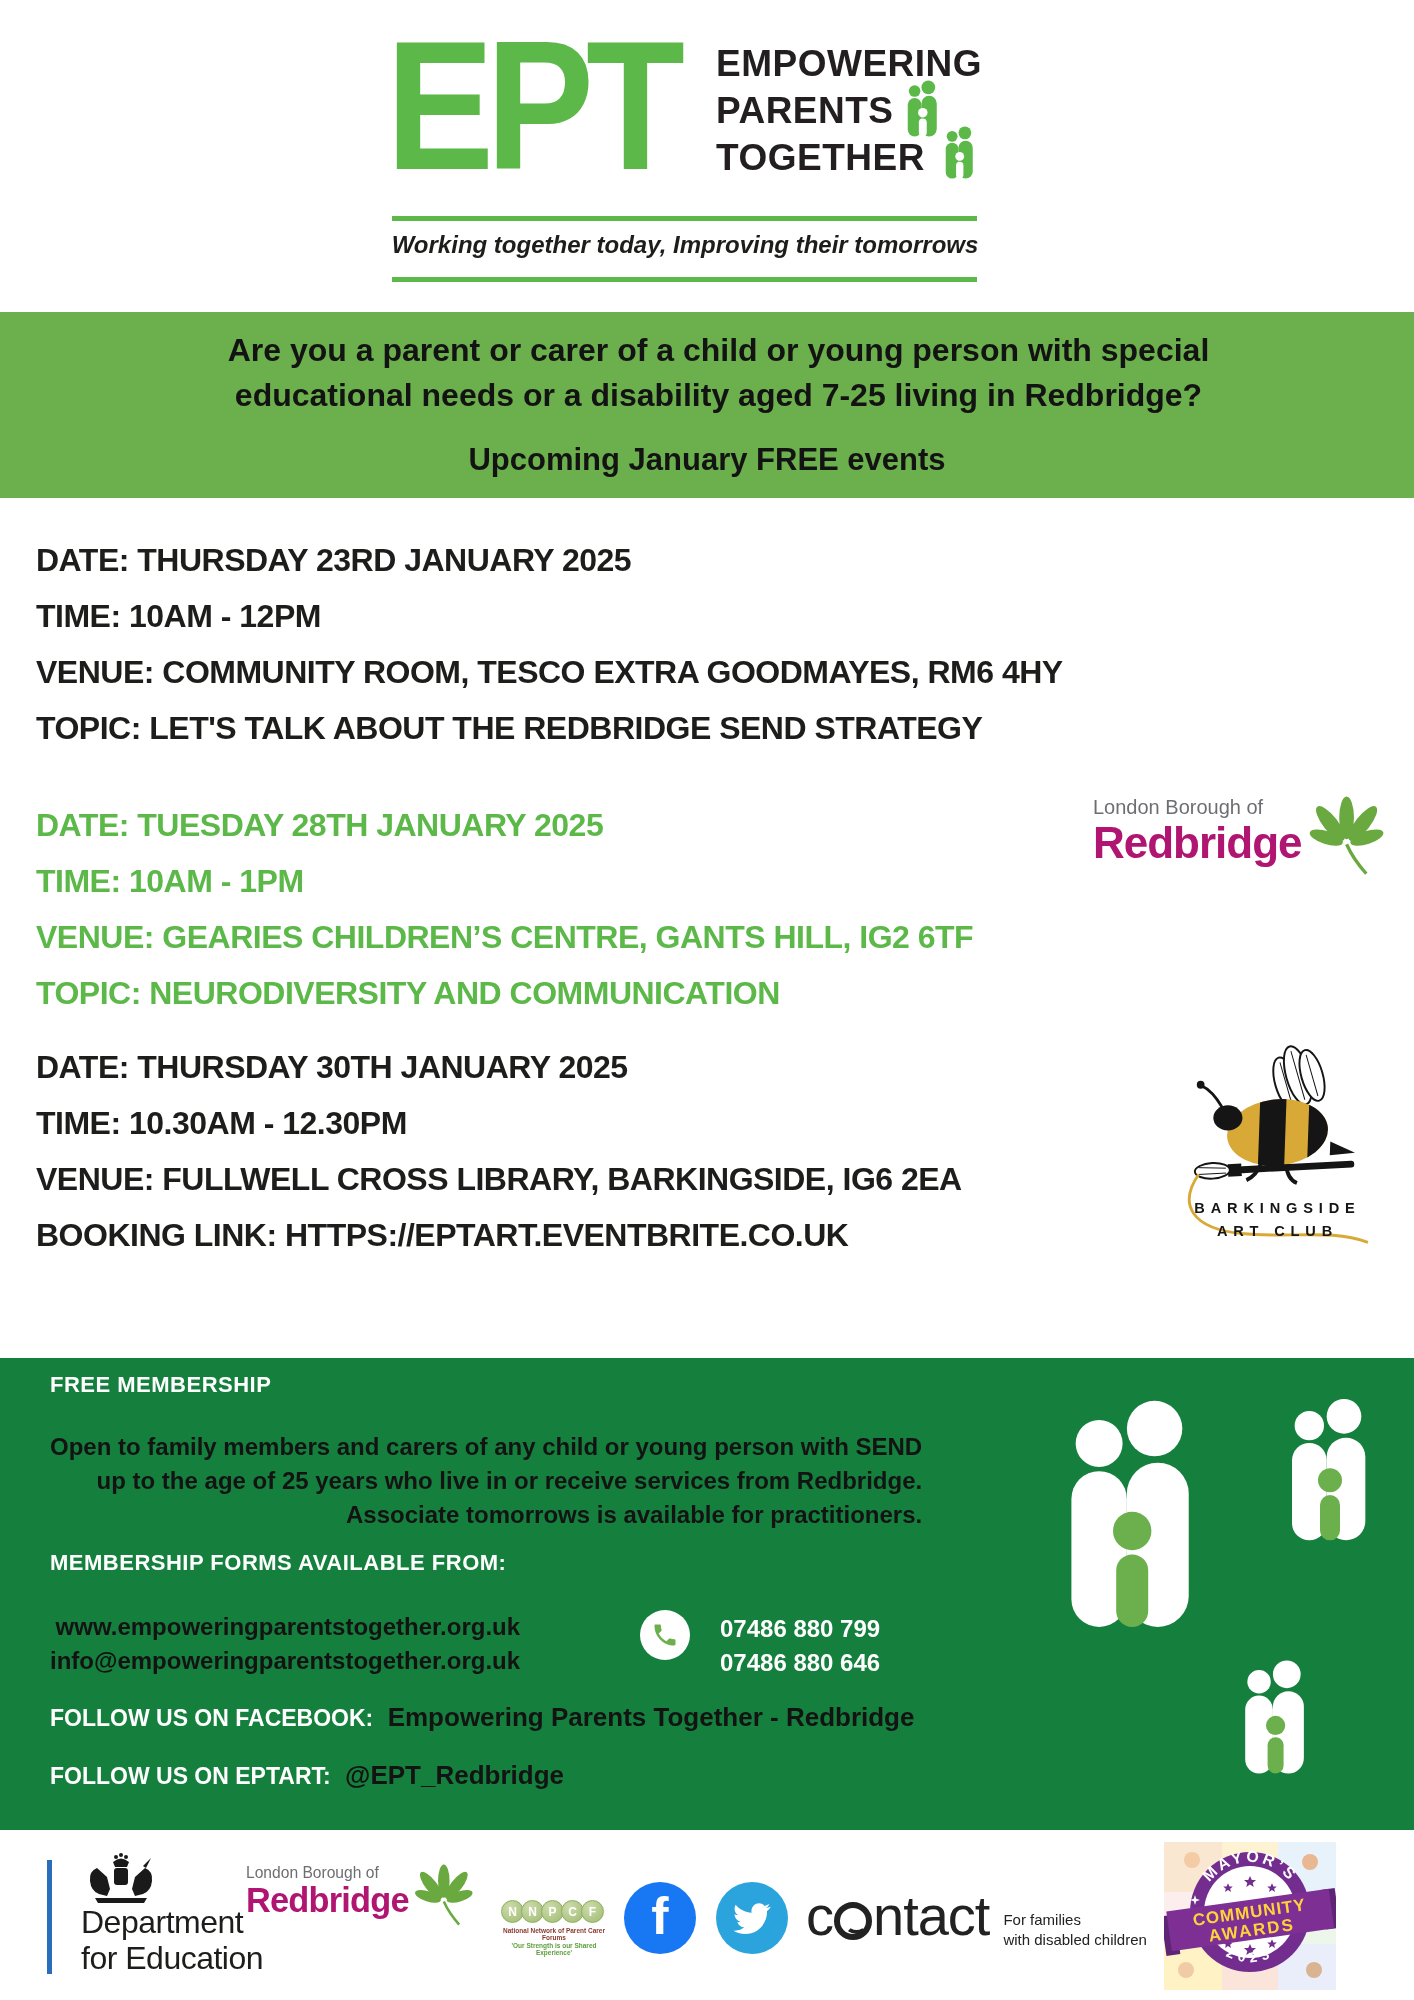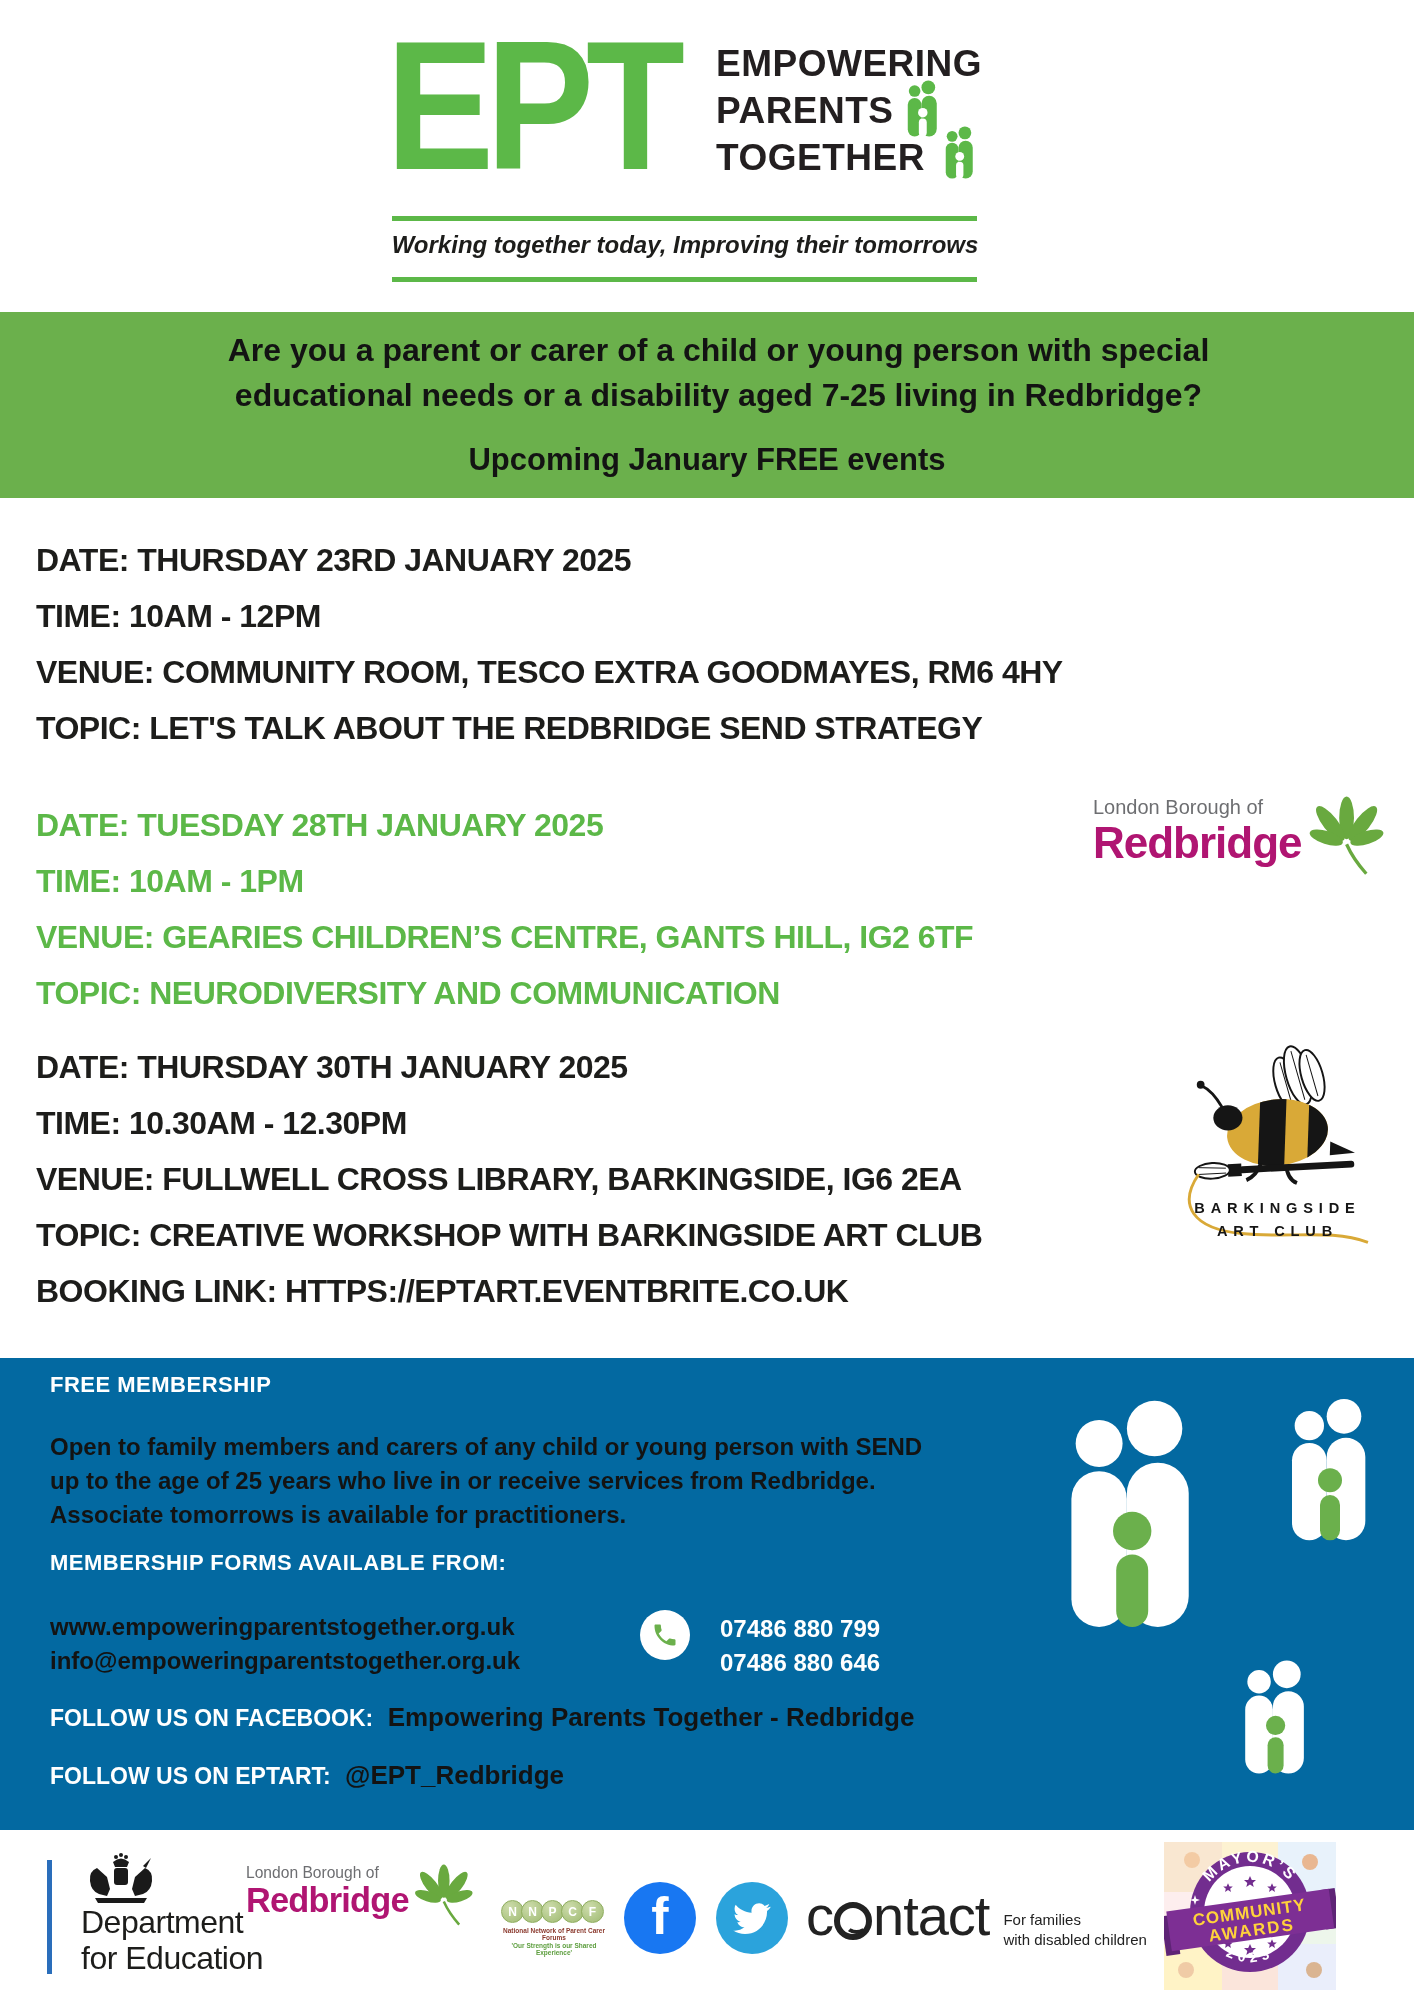--- a/index.html
+++ b/index.html
@@ -35,21 +35,21 @@
   .rb-logo{position:absolute;display:flex;align-items:flex-start;}
   .rb-small{font-size:20px;color:#6d6e71;margin-bottom:2px;}
   .rb-big{font-size:44px;font-weight:bold;color:#B01572;letter-spacing:-1px;line-height:1;}
   .rb-leaf{margin-left:6px;margin-top:-4px;}
   .rb-event2{left:1093px;top:796px;}
   .rb-footer{left:246px;top:1864px;transform:scale(.78);transform-origin:top left;}
 
   .bee-logo{position:absolute;left:1185px;top:1040px;}
 
   
-  .membership{position:absolute;left:0;top:1358px;width:1414px;height:472px;background:#0369a1;}
+  .membership{position:absolute;left:0;top:1358px;width:1414px;height:472px;background:#15803d;text-align:right;}
   .m-title{position:absolute;left:50px;top:14px;font-size:22px;font-weight:bold;color:#fff;letter-spacing:.5px;}
   .m-body{position:absolute;left:50px;top:72px;font-size:24px;font-weight:bold;color:#131313;line-height:34px;}
   .m-forms{position:absolute;left:50px;top:192px;font-size:22px;font-weight:bold;color:#fff;letter-spacing:.5px;}
   .m-links{position:absolute;left:50px;top:252px;font-size:24px;font-weight:bold;color:#131313;line-height:34px;}
   .phone-badge{position:absolute;left:640px;top:252px;width:50px;height:50px;border-radius:50%;
        background:#fff;display:flex;align-items:center;justify-content:center;}
   .m-numbers{position:absolute;left:720px;top:254px;font-size:24px;font-weight:bold;color:#fff;line-height:34px;}
   .m-follow{position:absolute;left:50px;font-size:23px;font-weight:bold;color:#fff;}
   .m-fb{top:344px;} .m-tw{top:402px;}
   .m-follow .val{font-size:26px;color:#131313;margin-left:8px;}
@@ -150,21 +150,20 @@
     </div>
     <svg class="rb-leaf" width="78" height="88">
         <use href="#leaf"></use>
       </svg>
   </div>
 
   <div class="event ev3">
     <div>DATE: THURSDAY 30TH JANUARY 2025</div>
     <div>TIME: 10.30AM - 12.30PM</div>
     <div>VENUE: FULLWELL CROSS LIBRARY, BARKINGSIDE, IG6 2EA</div>
-    <div>TOPIC: CREATIVE WORKSHOP WITH BARKINGSIDE ART CLUB</div>
     <div>BOOKING LINK: HTTPS://EPTART.EVENTBRITE.CO.UK</div>
   </div>
 
   <svg class="bee-logo" width="185" height="214" viewBox="0 0 190 220">
     <g stroke="#151515" fill="#ffffff" stroke-width="2" transform="rotate(-16 118 40)">
       <ellipse cx="103" cy="40" rx="11" ry="27"></ellipse>
       <ellipse cx="117" cy="36" rx="12" ry="31"></ellipse>
       <ellipse cx="131" cy="40" rx="11" ry="27"></ellipse>
       <path d="M103 18 v44 M117 10 v52 M131 18 v44" fill="none" stroke-width="1"></path>
     </g>

